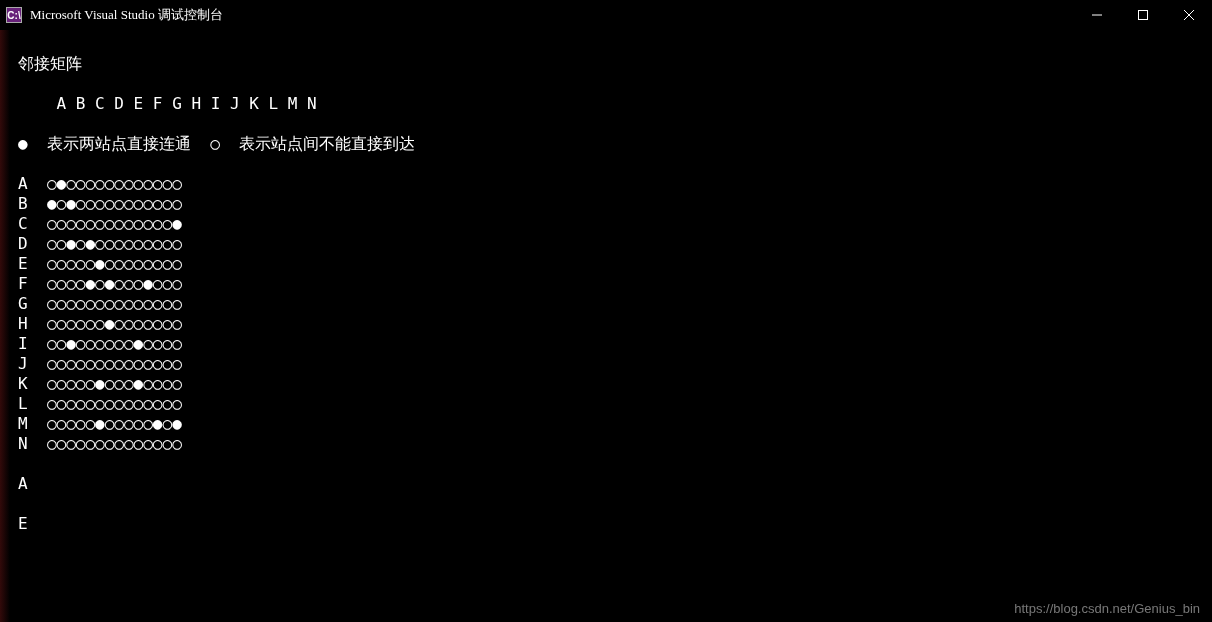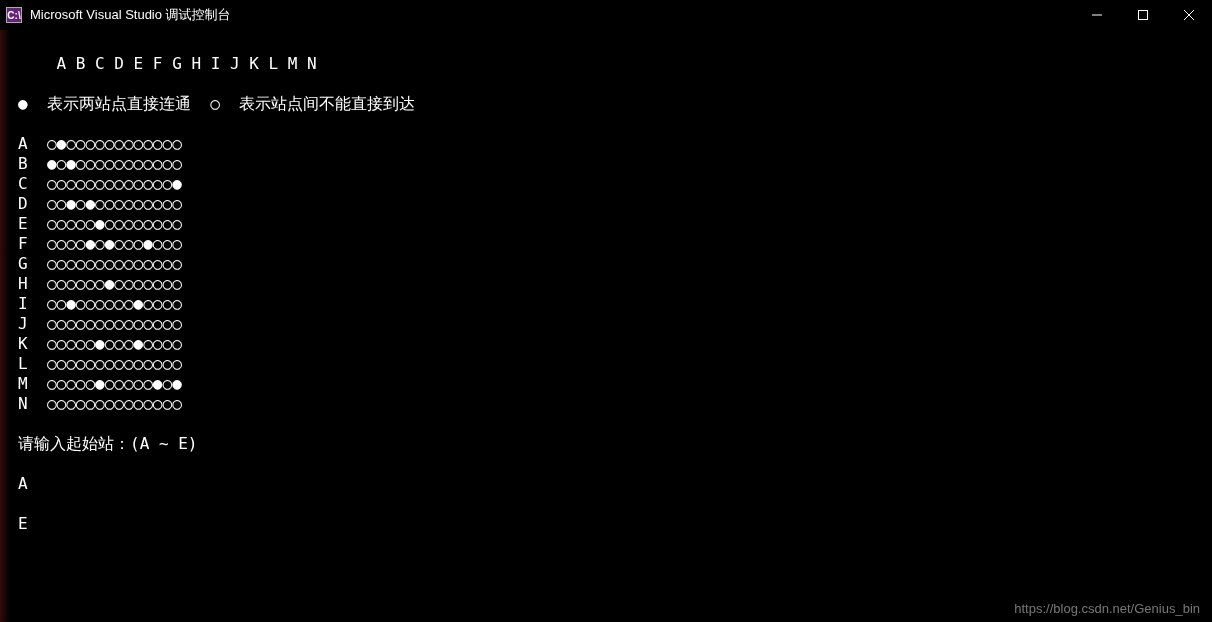--- a/index.html
+++ b/index.html
@@ -30,21 +30,21 @@
     position:relative;
   }
   .titlebar .app-icon {
     width:16px; height:16px;
     background:#68217a;
     margin-right:8px;
     display:flex; align-items:center; justify-content:center;
     font-size:10px; color:#fff; font-weight:bold;
     border:1px solid #aaa;
   }
-  .title-text { flex:0 0 auto; }
+  .title-text { flex:0 0 auto;font-family:Liberation Serif, serif; }
   .win-controls {
     position:absolute; right:0; top:0; height:100%;
     display:flex;
   }
   .win-btn {
     width:46px; height:30px;
     display:flex; align-items:center; justify-content:center;
     color:#fff; font-size:12px;
   }
   .win-btn svg { stroke:#fff; stroke-width:1; fill:none; }
@@ -86,24 +86,24 @@
     <div class="win-btn">
       <svg width="10" height="10">
           <line x1="0" y1="0" x2="10" y2="10"></line>
           <line x1="10" y1="0" x2="0" y2="10"></line>
         </svg>
     </div>
   </div>
 </div>
 
 <div class="console">
+<div>邻接矩阵</div>
 <div>    A B C D E F G H I J K L M N</div>
 <div><span>●  表示两站点直接连通</span>  <span>○  表示站点间不能直接到达</span></div>
 <div id="matrix-rows"><div class="matrix-row">A  ○●○○○○○○○○○○○○</div><div class="matrix-row">B  ●○●○○○○○○○○○○○</div><div class="matrix-row">C  ○○○○○○○○○○○○○●</div><div class="matrix-row">D  ○○●○●○○○○○○○○○</div><div class="matrix-row">E  ○○○○○●○○○○○○○○</div><div class="matrix-row">F  ○○○○●○●○○○●○○○</div><div class="matrix-row">G  ○○○○○○○○○○○○○○</div><div class="matrix-row">H  ○○○○○○●○○○○○○○</div><div class="matrix-row">I  ○○●○○○○○○●○○○○</div><div class="matrix-row">J  ○○○○○○○○○○○○○○</div><div class="matrix-row">K  ○○○○○●○○○●○○○○</div><div class="matrix-row">L  ○○○○○○○○○○○○○○</div><div class="matrix-row">M  ○○○○○●○○○○○●○●</div><div class="matrix-row">N  ○○○○○○○○○○○○○○</div></div>
-<div>请输入起始站：(A ~ E)</div>
 <div>A</div>
 <div>E</div>
 
 
 
 
 
 </div>
 
 <div class="watermark">https://blog.csdn.net/Genius_bin</div>

